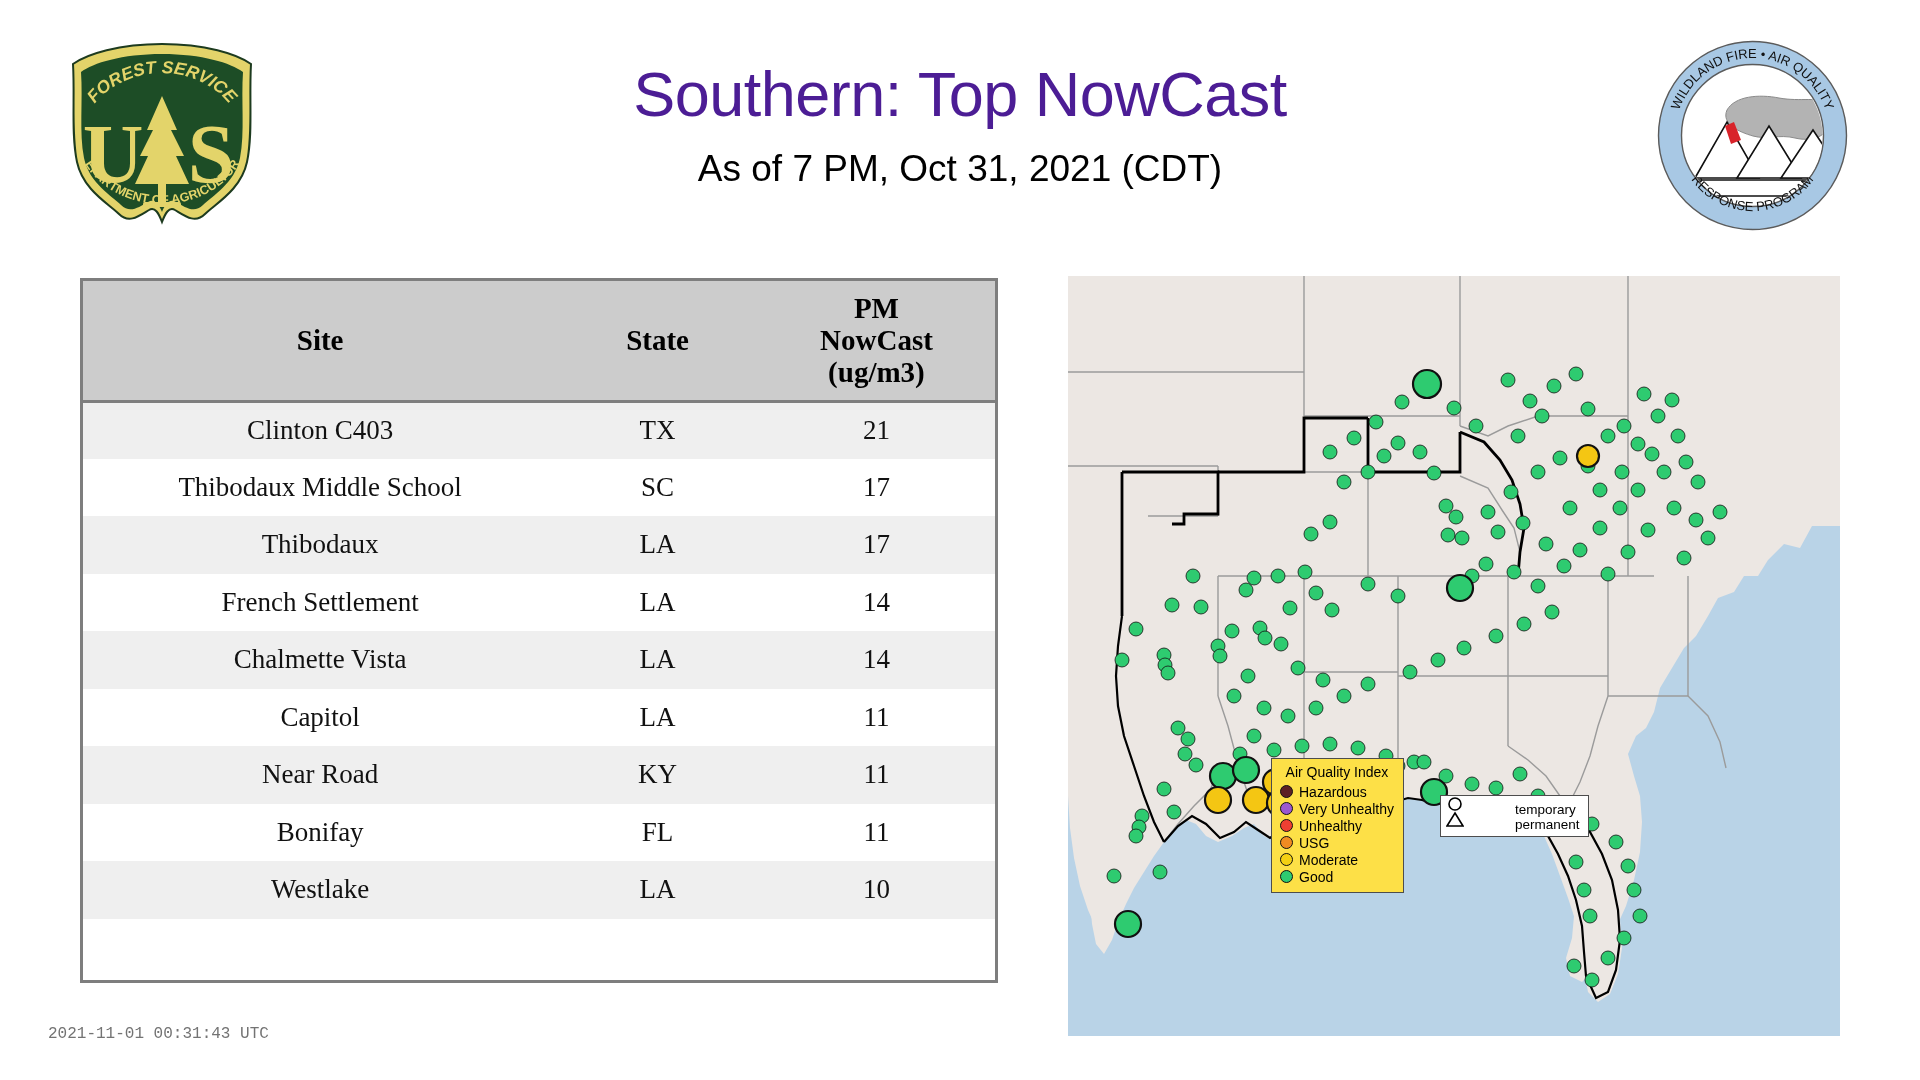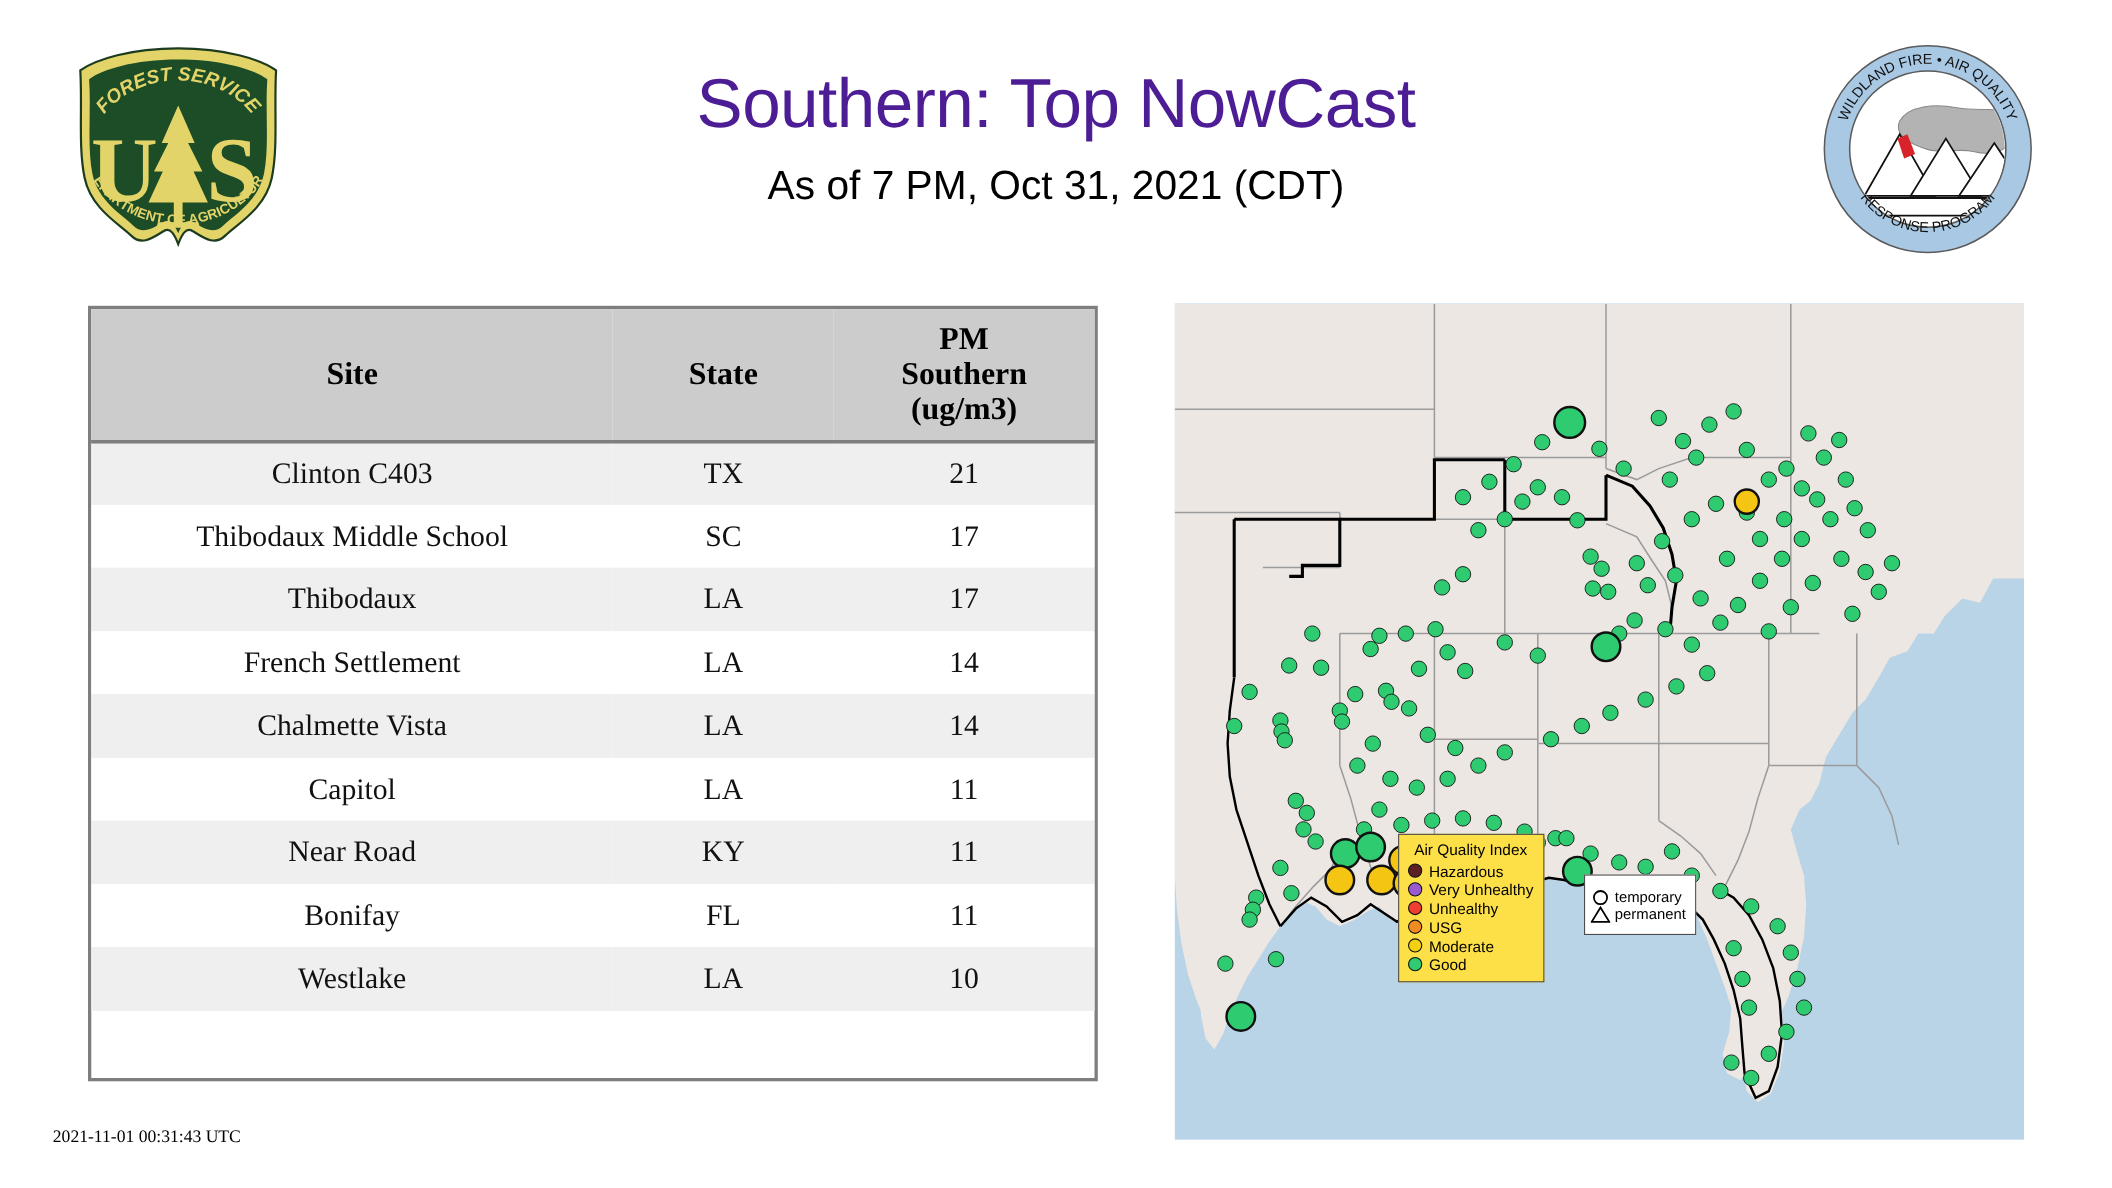--- a/index.html
+++ b/index.html
@@ -59,22 +59,22 @@
   }
   tbody tr:nth-child(odd) td { background: #efefef; }
   tbody tr:nth-child(even) td { background: #ffffff; }
   .col-site { width: 52%; }
   .col-state { width: 22%; }
   .col-val { width: 26%; }
 
   
   .stamp {
     position: absolute; left: 48px; top: 1025px;
-    font-size: 16px; color: #000000;
-    font-family: Liberation Serif, serif;
+    font-size: 16px; color: #737373;
+    font-family: Liberation Mono, monospace;
   }
 
   
   .map-wrap {
     position: absolute; left: 1068px; top: 276px;
     width: 772px; height: 760px;
     background: #b9d3e7;
     overflow: hidden;
   }
   .map-svg { display: block; width: 772px; height: 760px; }
@@ -89,23 +89,24 @@
   .legend-row { display: flex; align-items: center; height: 17px; }
   .legend-dot {
     width: 13px; height: 13px; border-radius: 50%;
     border: 1.4px solid #111; margin-right: 6px; flex: 0 0 auto;
   }
   .legend-label { font-size: 14px; color: #000; line-height: 1; }
 
   .symbol-box {
     position: absolute; left: 372px; top: 519px;
     background: #ffffff; border: 1px solid #4d4d4d;
-    padding: 12px 8px 4px 5px;
-    display: flex; align-items: flex-start;
+    padding: 0 8px 4px 5px;
+    display: flex; align-items: flex-end;
     font-family: "Liberation Sans", sans-serif;
+    gap: 47px;
   }
   .symbol-glyphs { margin-right: 4px; }
   .symbol-labels { font-size: 13.5px; line-height: 15px; color: #000; }
 </style>
 </head>
 <body>
 
 <div class="page">
 
   <div class="fs-logo">
@@ -193,21 +194,21 @@
       <thead>
         <tr>
           <th>
             <span>Site</span>
           </th>
           <th>
             <span>State</span>
           </th>
           <th>
             <div>PM</div>
-            <div>Southern</div>
+            <div>NowCast</div>
             <div>(ug/m3)</div>
           </th>
         </tr>
       </thead>
       <tbody>
         <tr>
           <td>Clinton C403</td>
           <td>TX</td>
           <td>21</td>
         </tr>

